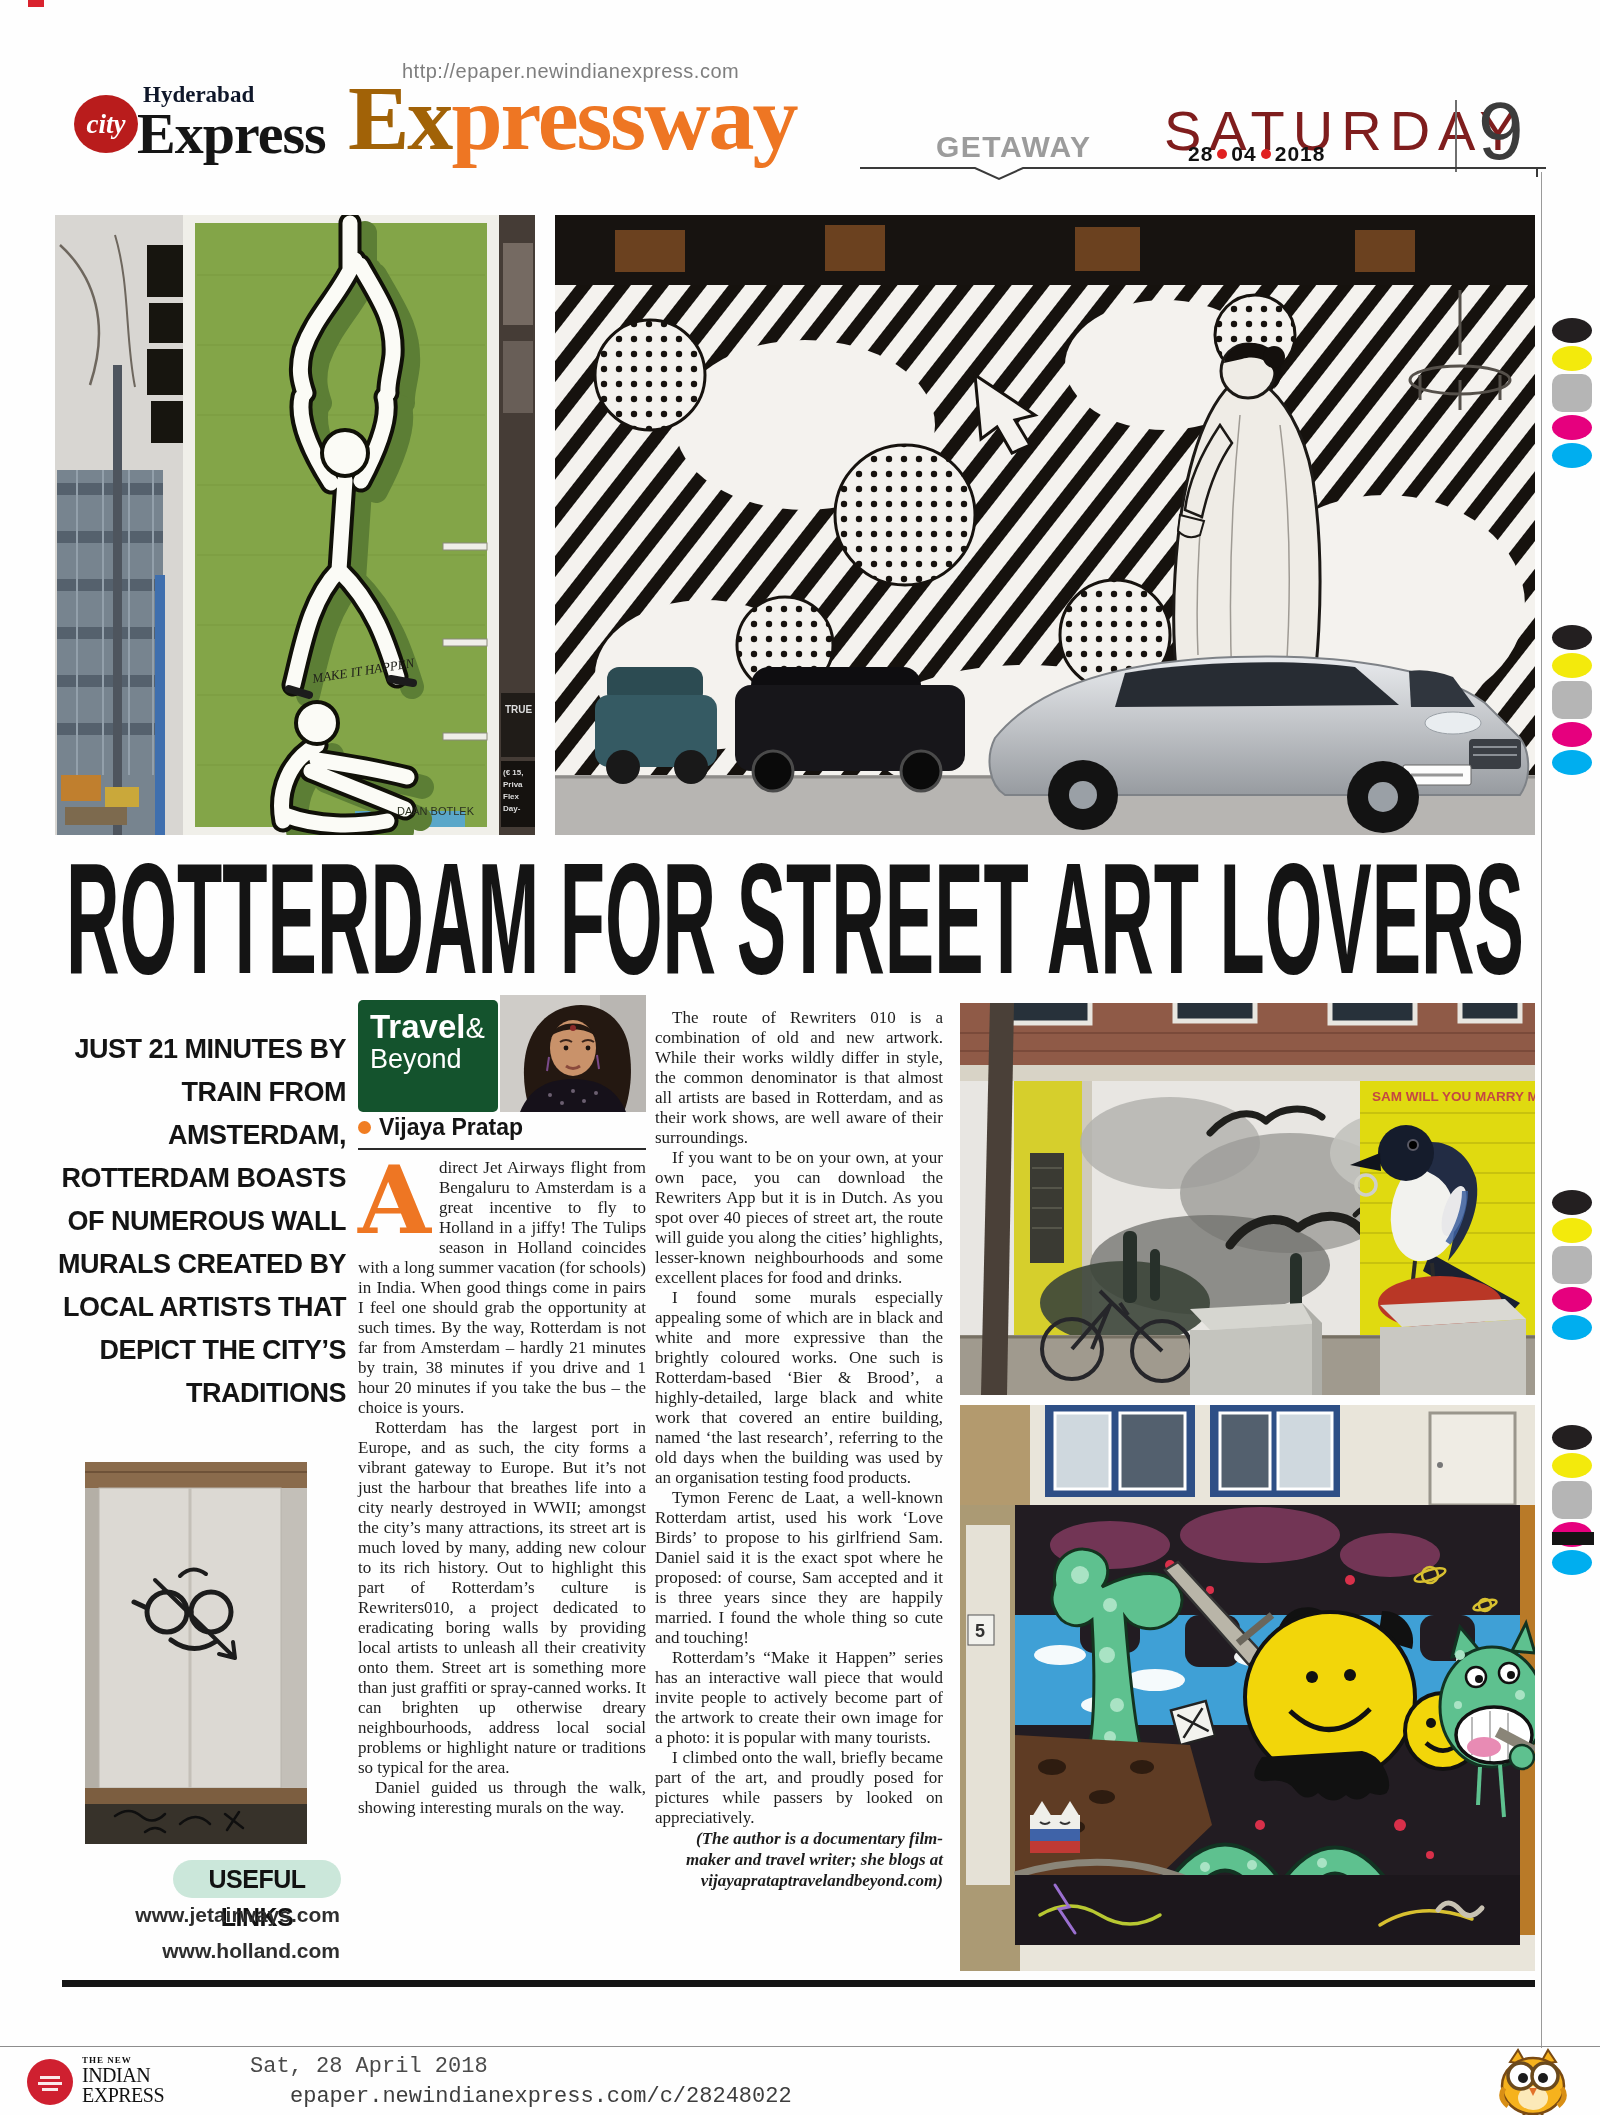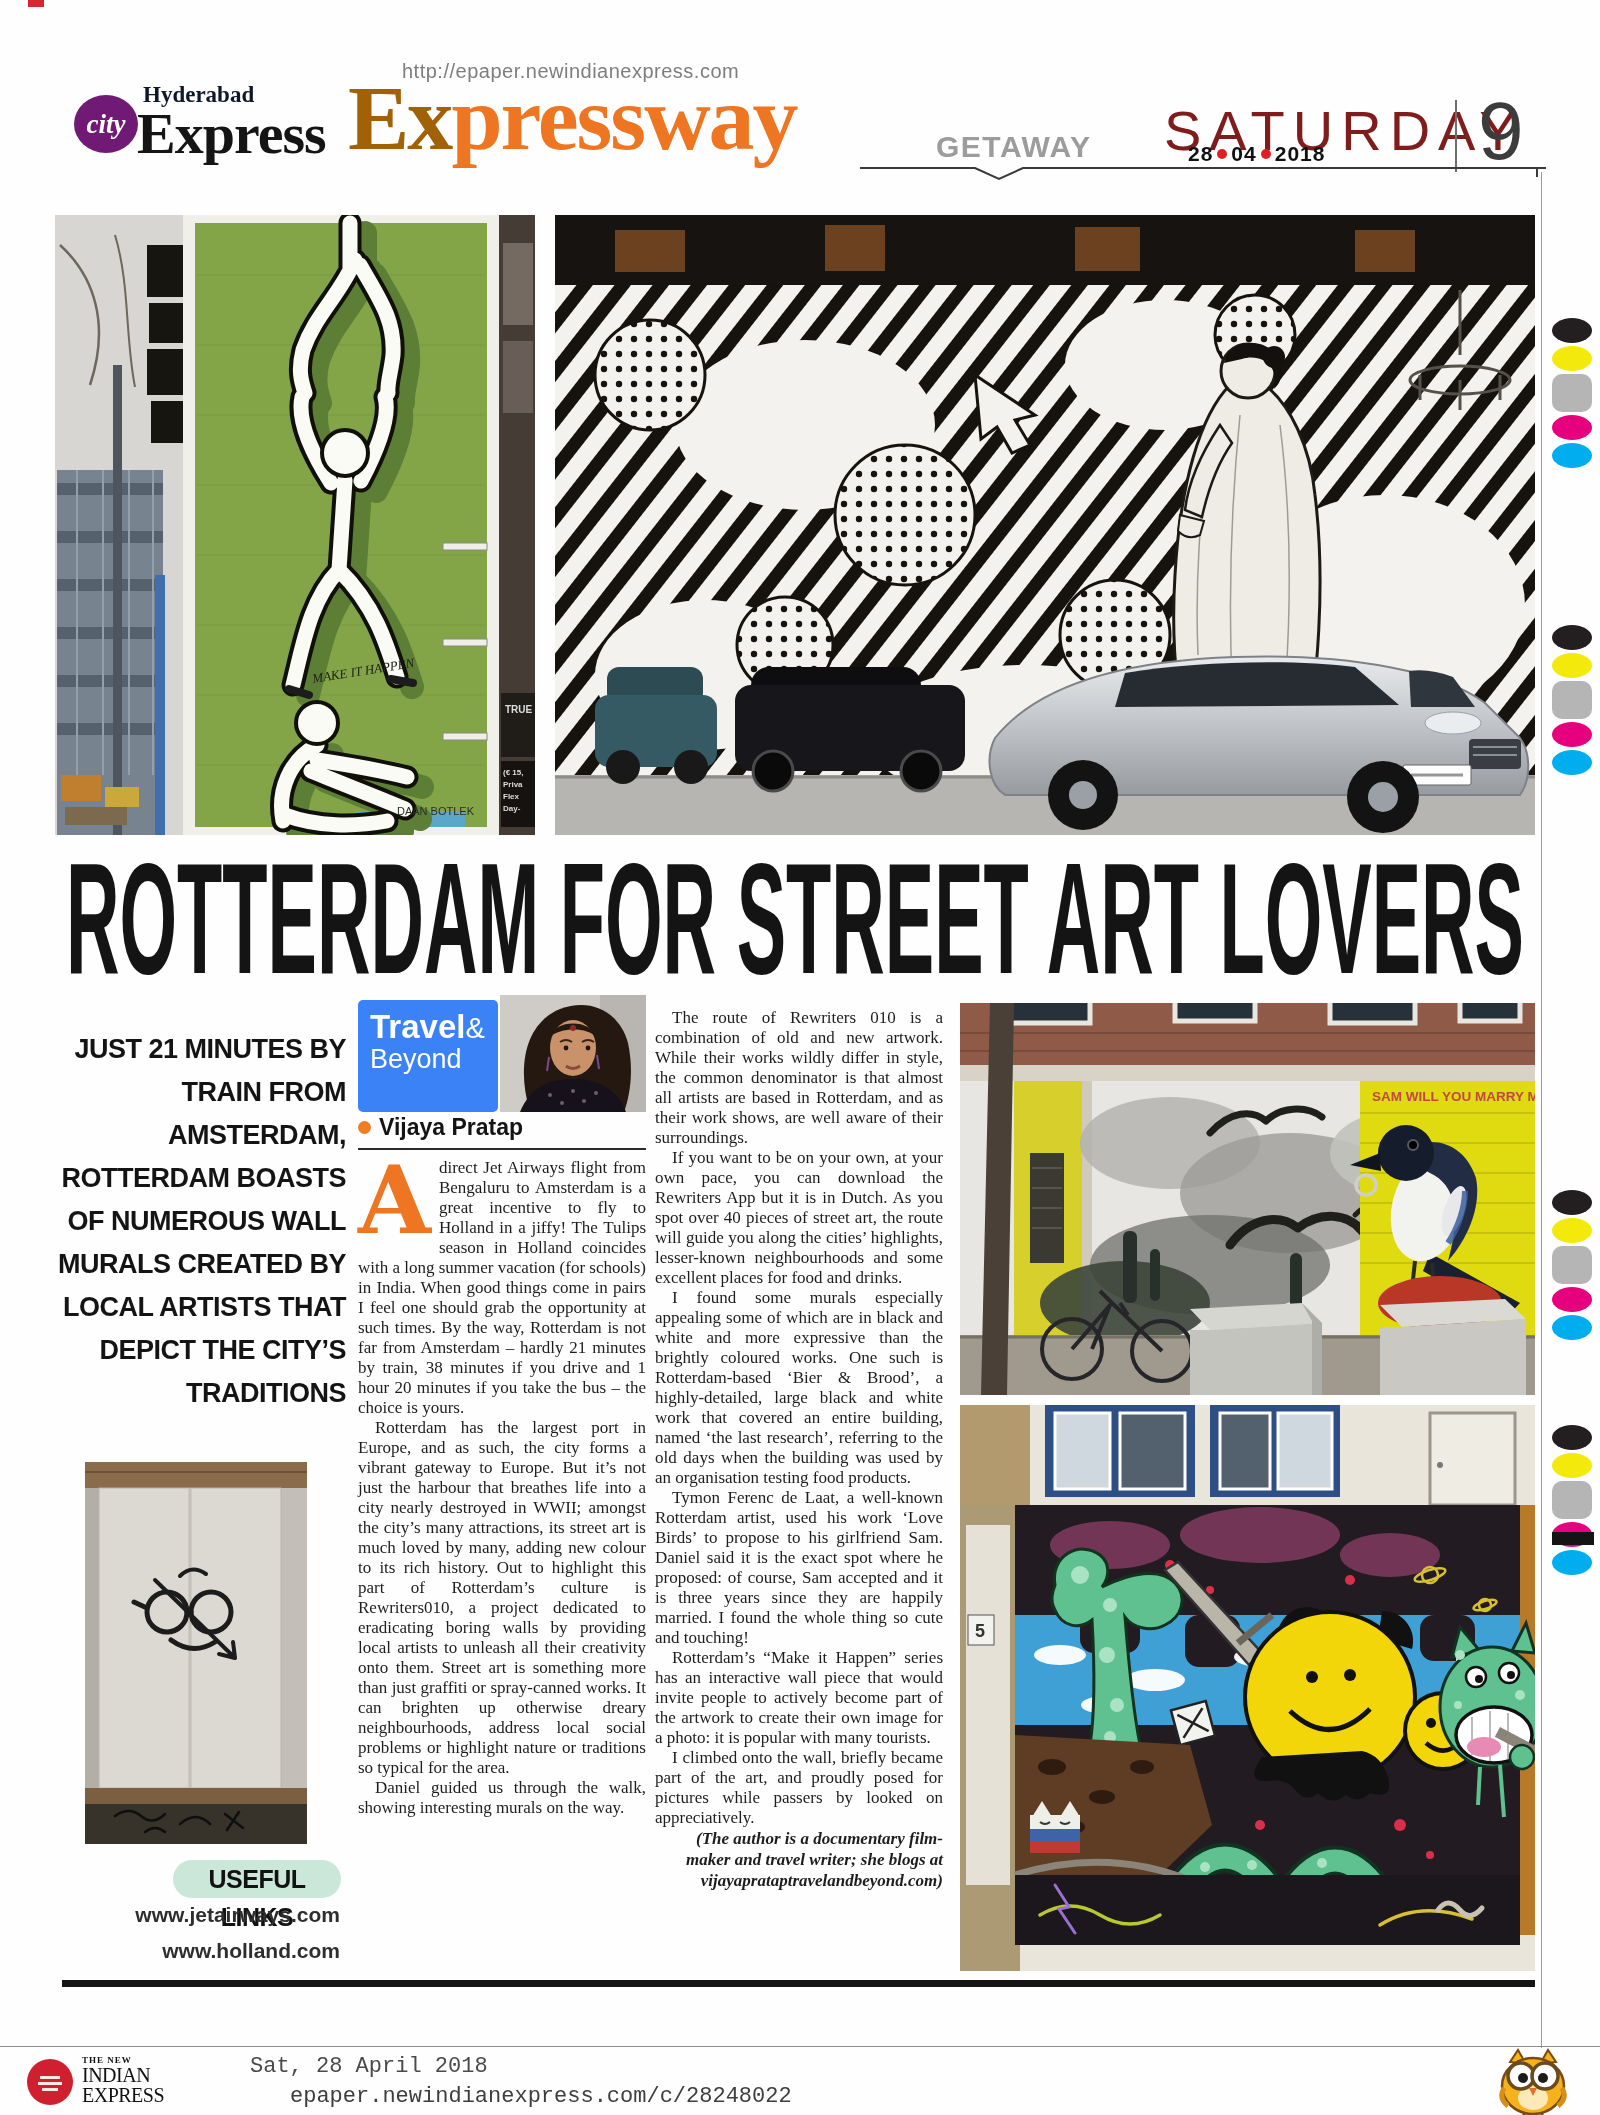--- a/index.html
+++ b/index.html
@@ -2,21 +2,21 @@
 <html><head>
 <meta charset="utf-8">
 <style>
   html,body{margin:0;padding:0;background:#e9e9e9;}
   .page{position:relative;width:1600px;height:2115px;background:#fefefe;overflow:hidden;
         font-family:"Liberation Sans",sans-serif;color:#161616;}
   .abs{position:absolute;}
 
   
   .corner-tick{left:28px;top:0;width:16px;height:7px;background:#d9232e;}
-  .city-badge{left:74px;top:95px;width:64px;height:58px;background:#701a75;border-radius:50%;
+  .city-badge{left:74px;top:95px;width:64px;height:58px;background:#b91c1c;border-radius:50%;
               text-align:center;line-height:58px;color:#fff;font-family:"Liberation Serif",serif;
               font-style:italic;font-weight:bold;font-size:27px;}
   .edition{left:143px;top:82px;font-family:"Liberation Serif",serif;font-weight:bold;font-size:23px;color:#0f172a;}
   .brand{left:137px;top:100px;font-family:"Liberation Serif",serif;font-weight:bold;font-size:58px;
          letter-spacing:-1px;color:#151515;}
   .mast-url{left:402px;top:60px;font-size:20px;color:#7e7e7e;letter-spacing:.5px;}
   .mast-title{left:348px;top:72px;font-family:"Liberation Serif",serif;font-weight:bold;font-size:92px;
               line-height:1;letter-spacing:-2px;white-space:nowrap;}
   .t-gray{color:#a16207;} .t-orange{color:#ee7623;}
   .section-label{left:936px;top:130px;font-size:30px;font-weight:bold;color:#9c9c9c;letter-spacing:1.5px;}
@@ -27,21 +27,21 @@
   .head-vrule{left:1455px;top:100px;width:2px;height:72px;background:#6e6e6e;}
   .pageno{left:1478px;top:84px;font-size:82px;font-weight:300;color:#3c3c3c;}
   .head-rule-svg{left:860px;top:160px;}
 
   
   .headline-svg{left:64px;top:845px;}
   .standfirst{left:58px;top:1028px;width:288px;text-align:right;font-weight:bold;font-size:27px;
               line-height:43px;letter-spacing:-0.5px;color:#141414;}
 
   
-  .travel-box{left:358px;top:1000px;width:140px;height:112px;background:#3b82f6;border-radius:5px;
+  .travel-box{left:358px;top:1000px;width:140px;height:112px;background:#14532d;border-radius:5px;
               color:#fff;padding:10px 0 0 12px;box-sizing:border-box;line-height:1.05;}
   .travel-box .l1{font-size:33px;font-weight:bold;}
   .travel-box .amp{font-size:29px;font-weight:normal;}
   .travel-box .l2{font-size:27px;font-weight:normal;}
   .author-photo{left:500px;top:995px;}
   .byline{left:358px;top:1114px;font-size:23px;font-weight:bold;color:#141414;}
   .byline .bdot{display:inline-block;width:13px;height:13px;border-radius:50%;background:#f07d22;
                 margin-right:8px;vertical-align:1px;}
   .byline-rule{left:358px;top:1148px;width:288px;height:2px;background:#2a2a2a;}
 

